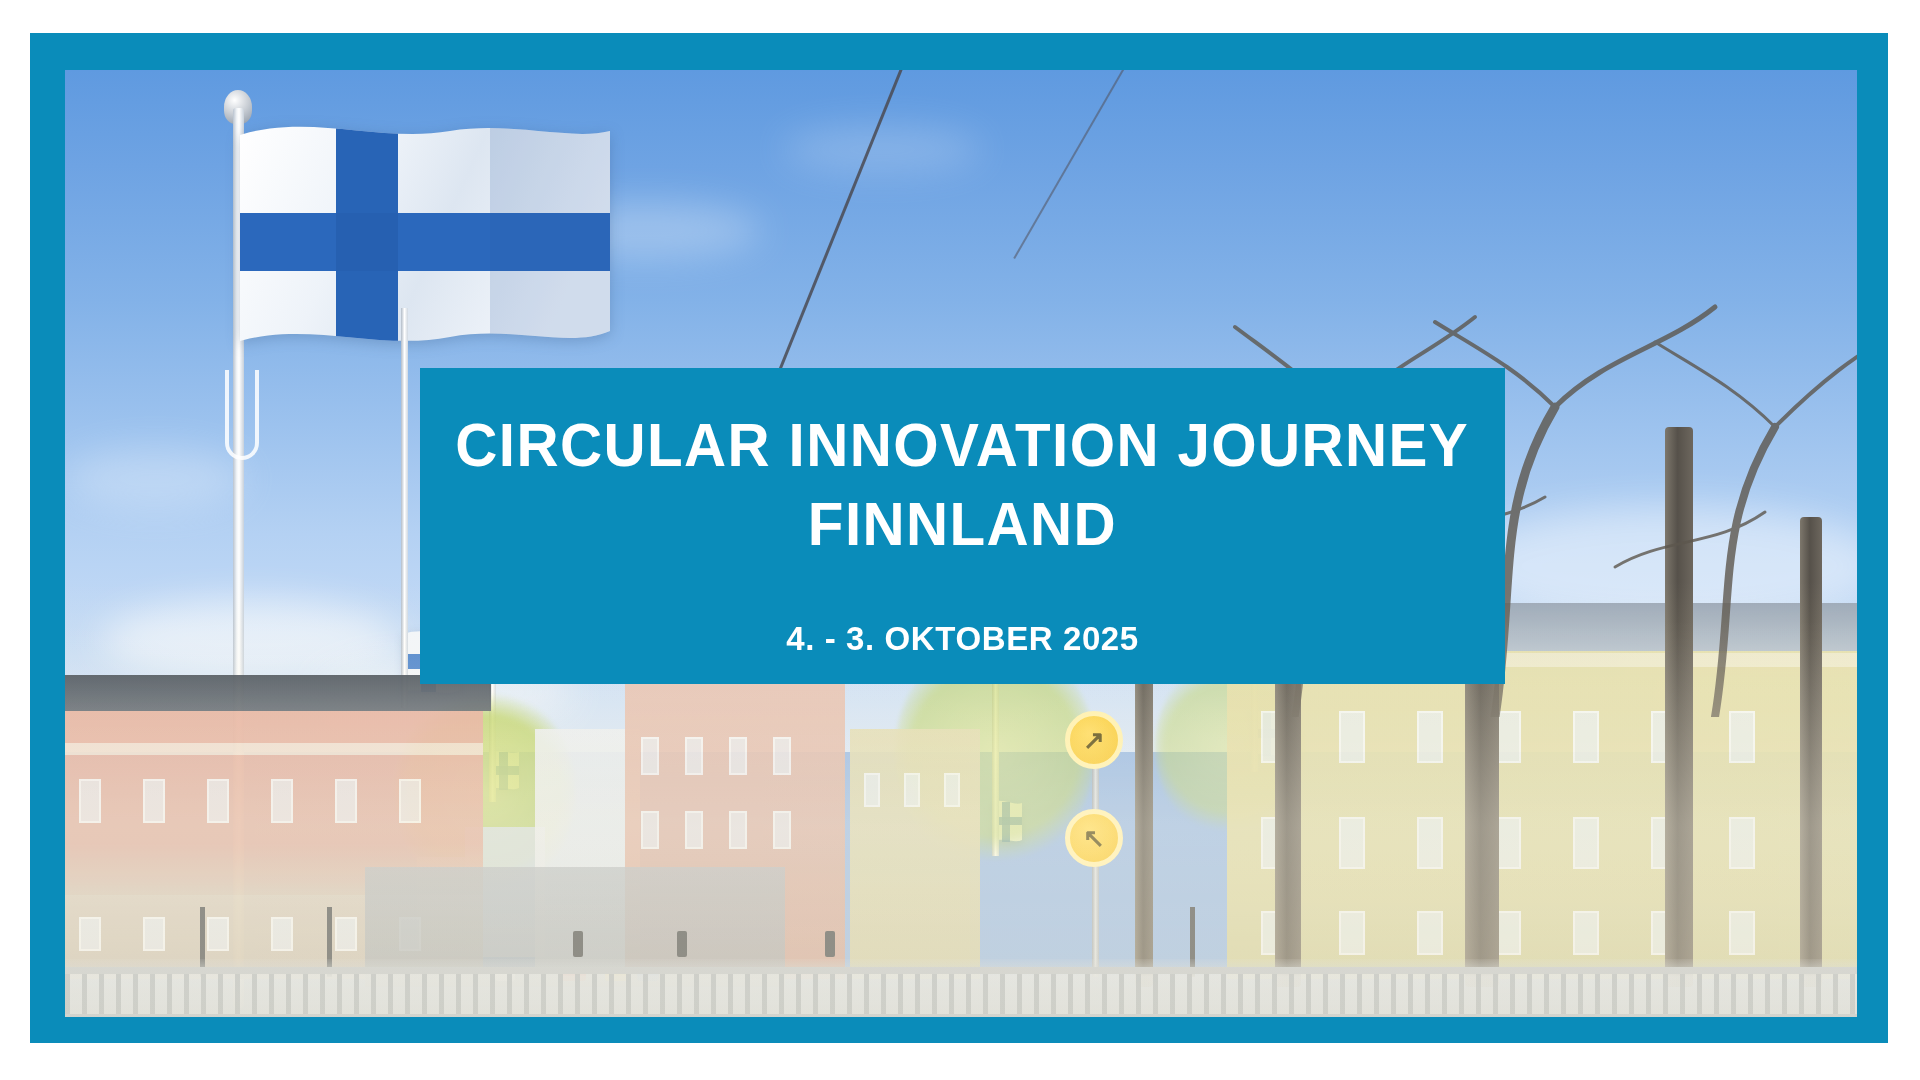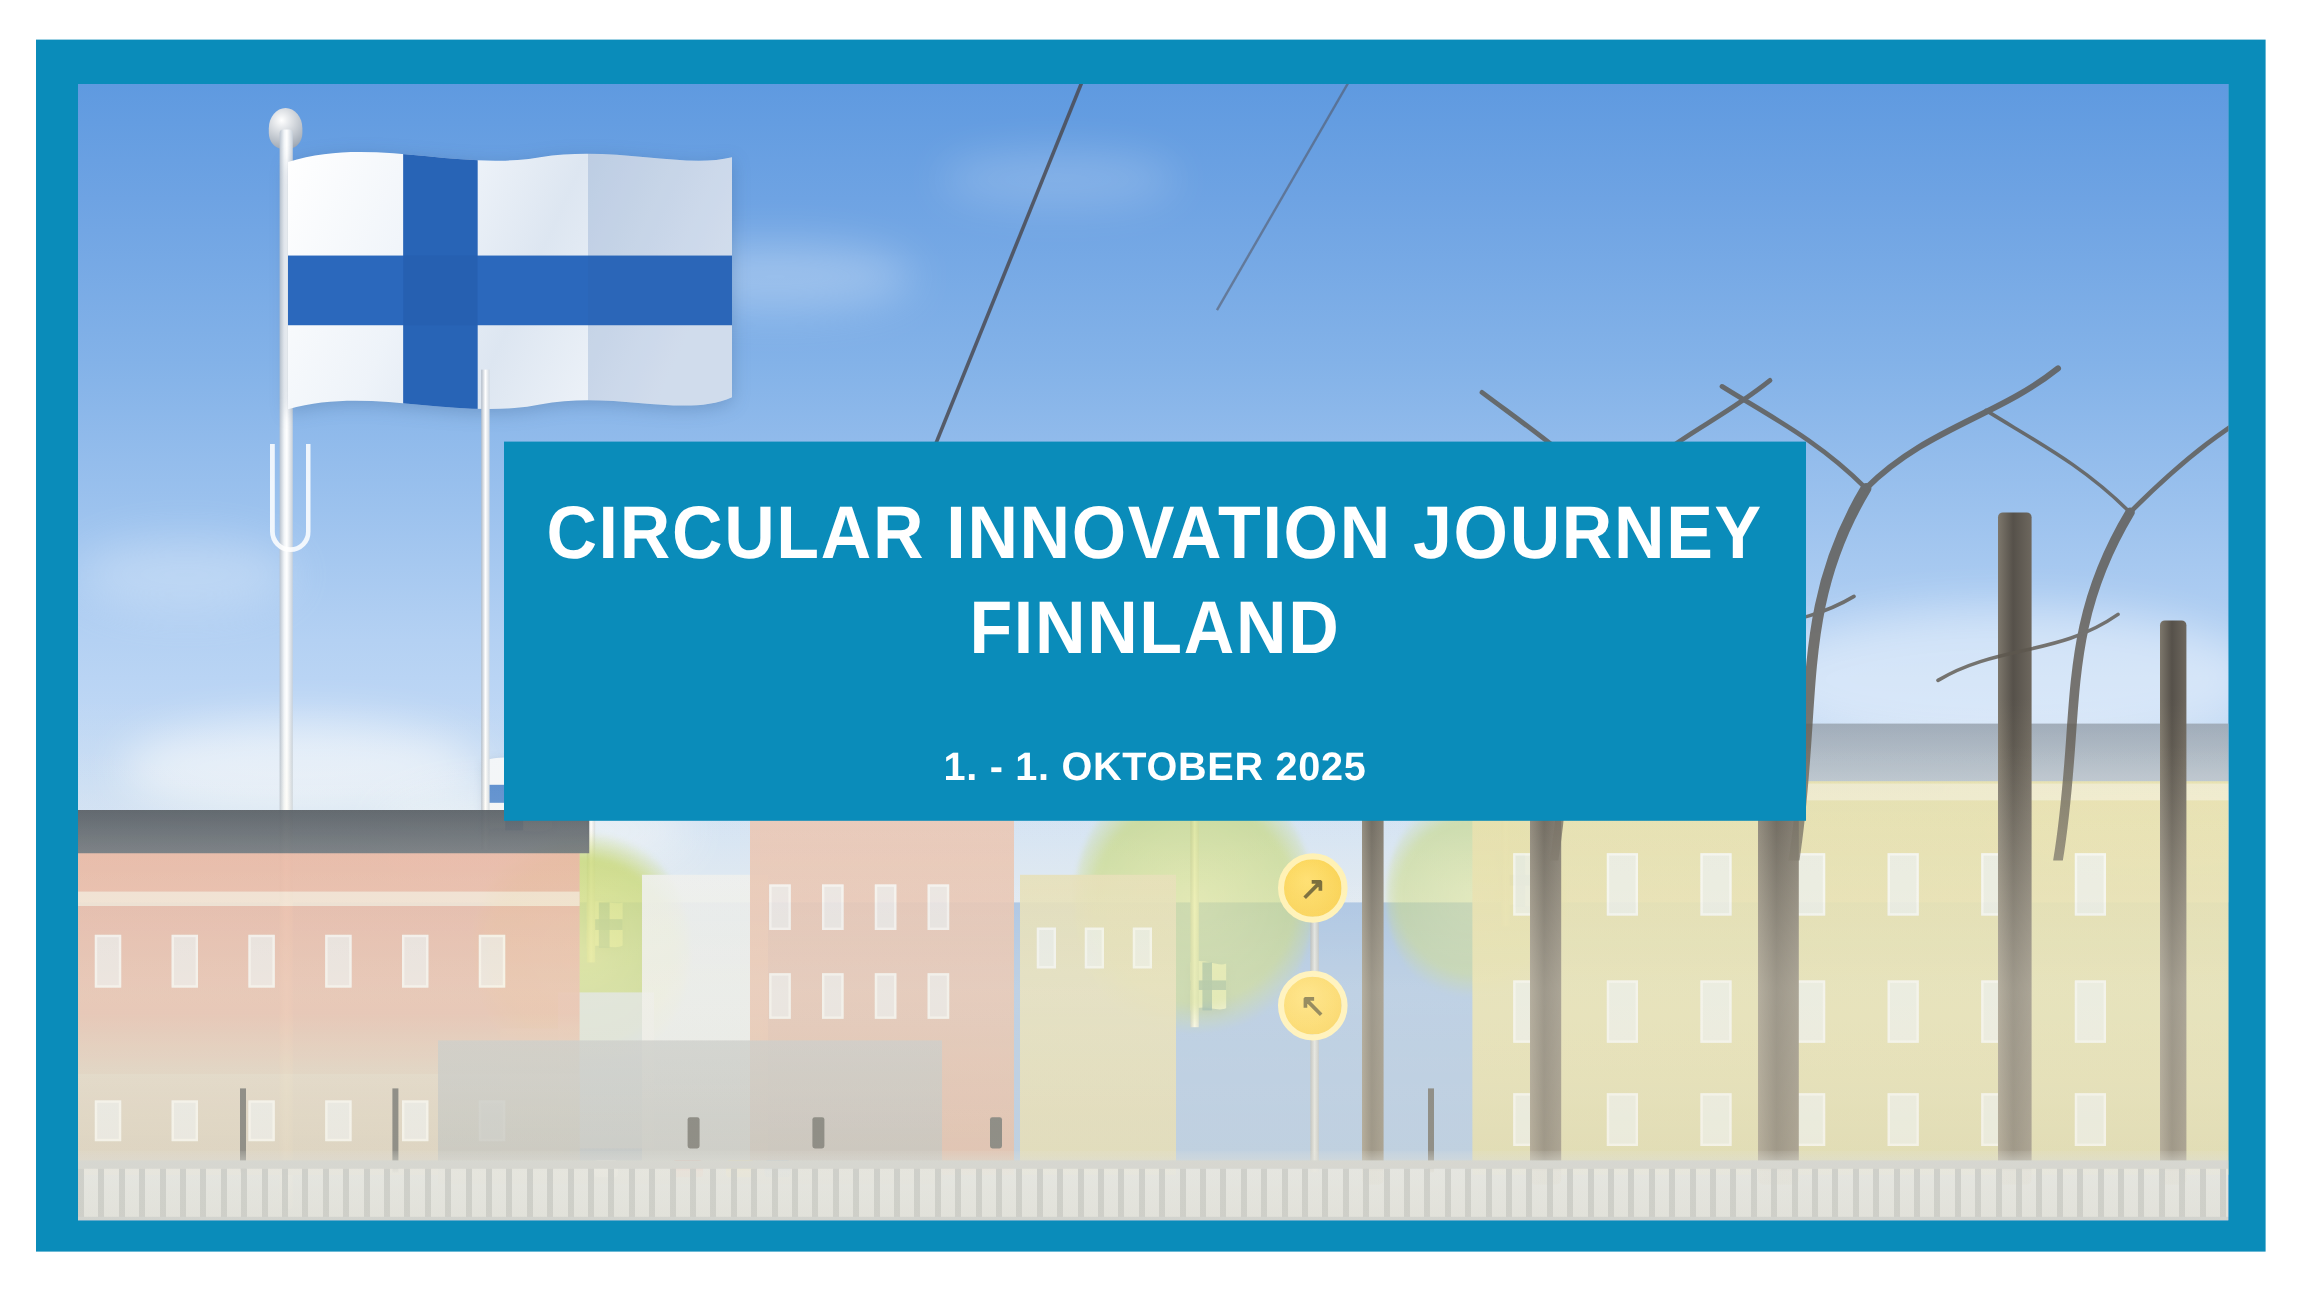--- a/index.html
+++ b/index.html
@@ -548,16 +548,16 @@
     </div>
 
     <div class="warm"></div>
     <div class="haze"></div>
 
   </div>
 
   <div class="overlay">
     <div class="title-line l1">CIRCULAR INNOVATION JOURNEY</div>
     <div class="title-line l2">FINNLAND</div>
-    <div class="date-line">1. - 1. OKTOBER 2025</div>
+    <div class="date-line">4. - 3. OKTOBER 2025</div>
   </div>
 
 </div>
 
 </body></html>

